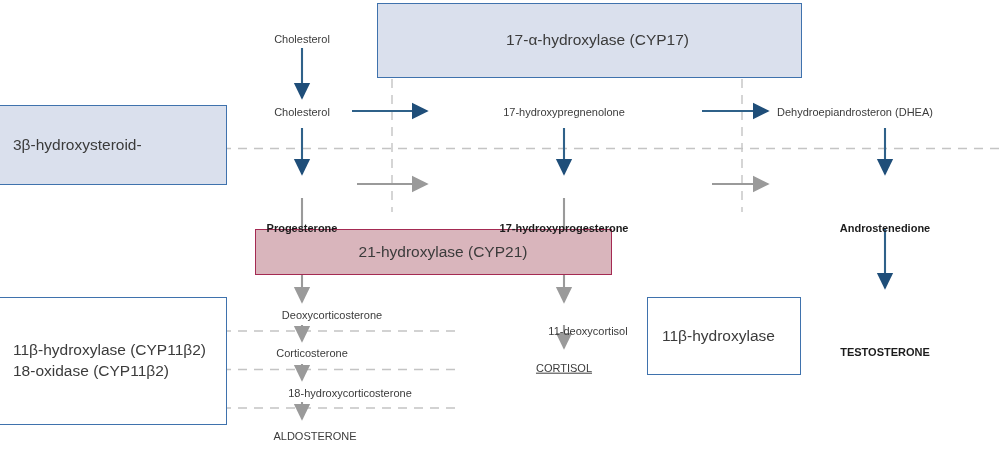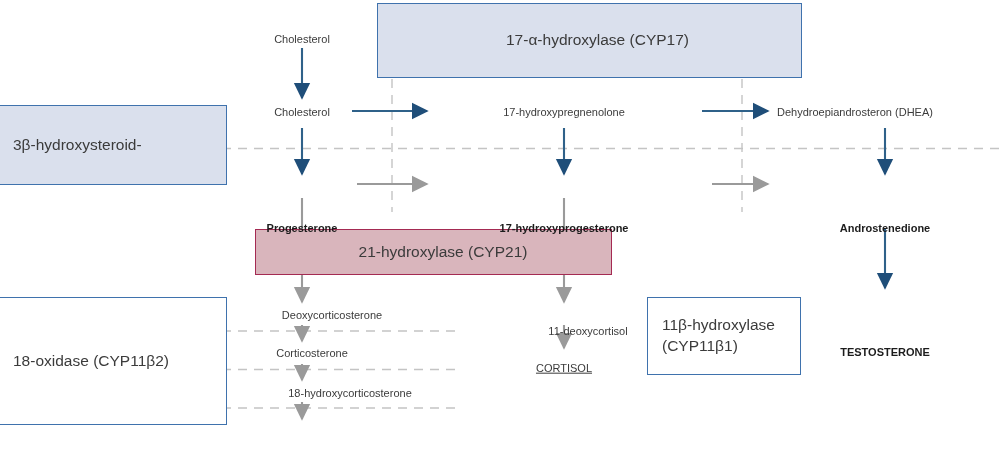--- a/index.html
+++ b/index.html
@@ -131,26 +131,26 @@
 
   <div class="ebox blue padleft" style="left:-2px; top:105px; width:229px; height:80px;">
     <div class="line">3β-hydroxysteroid-</div>
   </div>
 
   <div class="ebox pink center" style="left:255px; top:229px; width:357px; height:46px;padding-left:19px;">
     <div class="line">21-hydroxylase (CYP21)</div>
   </div>
 
   <div class="ebox outline padleft" style="left:-2px; top:297px; width:229px; height:128px;">
+    <div class="line">11β-hydroxylase (CYP11β2)</div>
     <div class="line">18-oxidase (CYP11β2)</div>
   </div>
 
   <div class="ebox outline padleft" style="left:647px; top:297px; width:154px; height:78px;">
     <div class="line">11β-hydroxylase</div>
-    <div class="line">(CYP11β1)</div>
   </div>
 
   <div class="node" style="left:302px; top:39px;">Cholesterol</div>
 
   <div class="node" style="left:302px; top:112px;">Cholesterol</div>
 
   <div class="node bold" style="left:302px; top:184px;">Progesterone</div>
 
   <div class="node" style="left:564px; top:112px;">17-hydroxypregnenolone</div>
 
@@ -161,18 +161,19 @@
   <div class="node left" style="left:777px; top:112px;">Dehydroepiandrosteron (DHEA)</div>
 
   <div class="node bold" style="left:885px; top:308px;">TESTOSTERONE</div>
 
   <div class="node" style="left:332px; top:315px;">Deoxycorticosterone</div>
 
   <div class="node" style="left:312px; top:353px;text-align:right;">Corticosterone</div>
 
   <div class="node" style="left:350px; top:393px;">18-hydroxycorticosterone</div>
 
+  <div class="node" style="left:315px; top:436px;">ALDOSTERONE</div>
 
   <div class="node" style="left:588px; top:315px;margin-top:16px;">11-deoxycortisol</div>
 
   <div class="node" style="left:564px; top:368px;text-decoration:underline;">CORTISOL</div>
 
 </div>
 
 </body></html>

